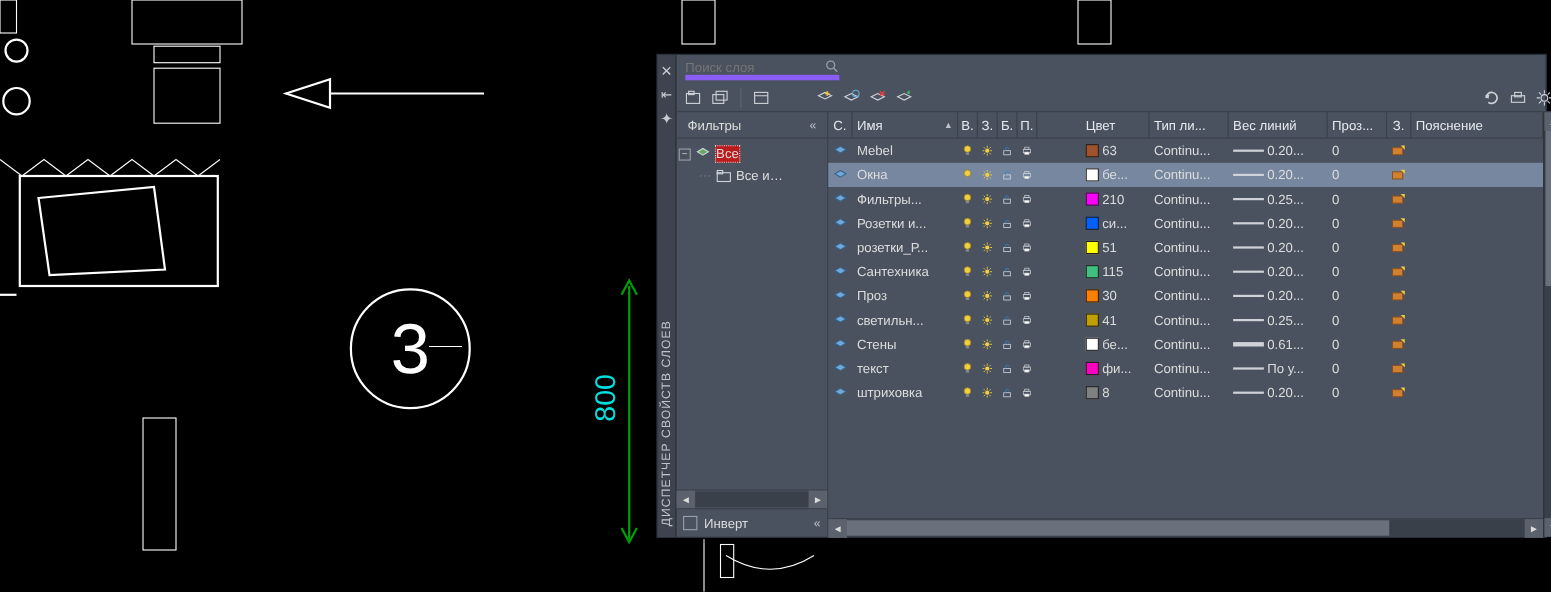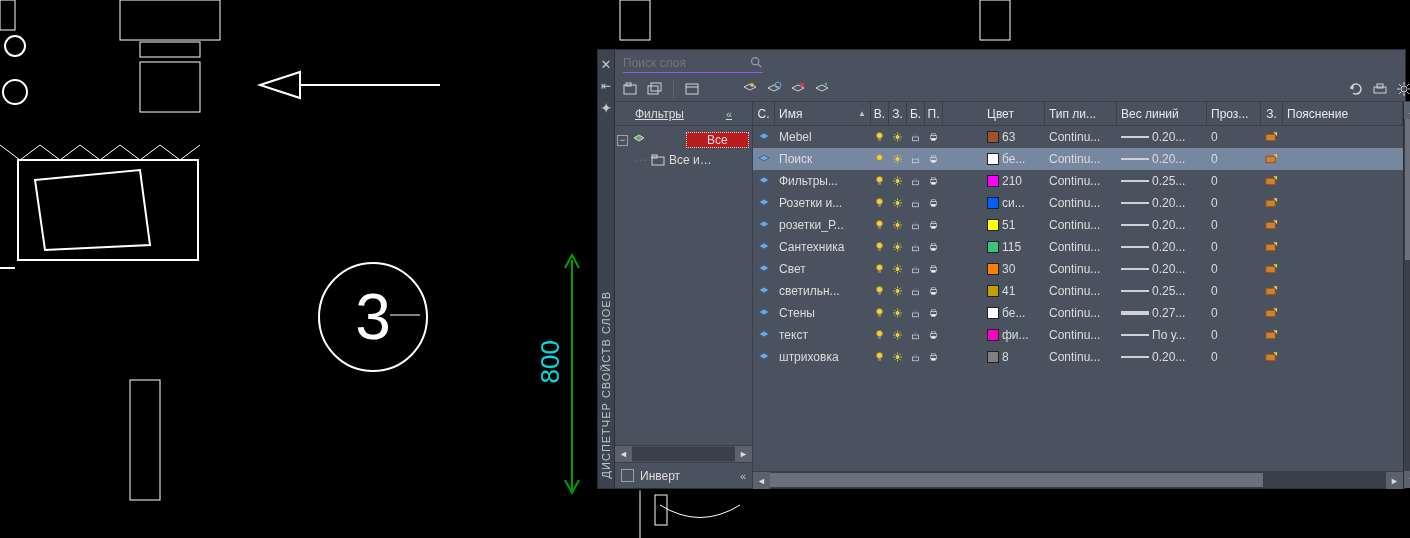--- a/index.html
+++ b/index.html
@@ -14,39 +14,39 @@
   .thin { stroke-width: 1; }
   .hatch { stroke: #fff; stroke-width: 1; }
   
   .panel { position: absolute; left: 597px; top: 49px; width: 809px; height: 440px; background: #4a525f; border: 1px solid #2b2f36; box-shadow: 0 0 8px rgba(0,0,0,.6); display: flex; }
   .panel .sidebar-btns { width: 26px; background: #3d444f; display: flex; flex-direction: column; align-items: center; gap: 6px; padding-top: 6px; border-right: 1px solid #2b2f36; }
   .panel .sidebar-btns .ic { width: 16px; height: 16px; display:flex;align-items:center;justify-content:center; color:#c7cbd1; cursor:pointer; font-size:13px;}
   .panel .vert-label { writing-mode: vertical-rl; transform: rotate(180deg); font-size: 11px; color:#bfc4cb; letter-spacing: 1px; align-self: center; margin-top: auto; margin-bottom: 10px; }
   .panel-main { flex: 1; display: flex; flex-direction: column; }
   .title-row { display: flex; align-items: center; height: 26px; padding: 0 8px; gap:8px;}
   .title-row .title { flex: 1; font-size: 13px; color: #e6e9ee; }
-  .search-box { position: relative; width: 140px; height: 20px; border-bottom: 1px solid #8b5cf6; color:#9aa1ab; font-style:italic; font-size:12px; display:flex;align-items:center;gap:28px;}
+  .search-box { position: relative; width: 140px; height: 20px; border-bottom: 5px solid #8b5cf6; color:#9aa1ab; font-style:italic; font-size:12px; display:flex;align-items:center;gap:28px;}
   .search-box input { background: transparent; border: none; outline: none; color:#dcdcdc; width: 100%; font-size:12px; }
   .search-box .mag { width:18px;height:18px;display:flex;align-items:center;justify-content:center;color:#9aa1ab;}
   .toolbar-row { display:flex; align-items:center; height:26px; padding: 0 6px; gap:4px; border-bottom:1px solid #3a404a;}
   .toolbar-row .sep { width:1px; height:18px; background:#5e6570; margin:0 4px;}
   .tb { width:20px;height:20px;display:flex;align-items:center;justify-content:center;cursor:pointer;}
   .tb svg { width:16px;height:16px; }
   .tb.right { margin-left:auto;}
   .content-row { flex:1; display:flex; min-height:0;}
   
   .filters { width:138px; border-right:1px solid #3a404a; display:flex;flex-direction:column;}
-  .filters .hdr { height:24px; display:flex; align-items:center; padding:0 20px; border-bottom:1px solid #3a404a; gap:4px;text-decoration:underline;}
+  .filters .hdr { height:24px; display:flex; align-items:center; padding:0 10px; border-bottom:1px solid #3a404a; gap:4px;}
   .filters .hdr .collapse { margin-left:auto; font-size:11px;color:#bfc4cb;}
   .tree { flex:1; padding:4px 2px; font-size:12px; overflow:hidden;}
   .tree-row { display:flex;align-items:center;gap:4px;height:20px;white-space:nowrap;}
   .tree-row .tog { width:11px;height:11px;border:1px solid #9aa1ab;display:flex;align-items:center;justify-content:center;font-size:9px;line-height:1;color:#cfd3d9;}
   .tree-row.child { padding-left:18px;}
   .tree-row .dots { color:#6a717c;}
-  .tree-row .sel { background:#b91c1c; padding:0 20px; border:1px dotted #cfd3d9;margin-left:36px;}
+  .tree-row .sel { background:#b91c1c; padding:0 0; border:1px dotted #cfd3d9;}
   .tree-row .fic { width:14px;height:14px;} 
   .filters .scrollx { height:17px;border-top:1px solid #3a404a;display:flex;align-items:center;}
   .filters .scrollx .track {flex:1;height:14px;background:#3a404a;position:relative;}
   .filters .scrollx .btn {width:17px;height:17px;background:#5b626d;display:flex;align-items:center;justify-content:center;font-size:9px;}
   .invert { height:26px;display:flex;align-items:center;gap:6px;padding:0 6px;border-top:1px solid #3a404a;}
   .invert .cb{width:13px;height:13px;border:1px solid #9aa1ab;}
   .invert .collapse{margin-left:auto;font-size:11px;color:#bfc4cb;}
   
   .table-wrap { flex:1; display:flex; position:relative;}
   .tbl { flex:1; display:flex; flex-direction:column;}
@@ -349,21 +349,21 @@
                   </svg>
                 </div>
                 <div class="td c-desc"></div>
               </div>
               <div class="tr sel">
                 <div class="td c-status">
                   <svg class="ic-layer" viewBox="0 0 12 10">
                     <path d="M1 4 L6 1 L11 4 L6 7 Z" fill="#6fa8dc" stroke="#39648a"></path>
                   </svg>
                 </div>
-                <div class="td c-name">Поиск</div>
+                <div class="td c-name">Окна</div>
                 <div class="td c-on">
                   <svg class="bulb" viewBox="0 0 12 14">
                     <circle cx="6" cy="5" r="4" fill="#f0d040" stroke="#a08020"></circle>
                     <rect x="4" y="9" width="4" height="3" fill="#888"></rect>
                   </svg>
                 </div>
                 <div class="td c-freeze">
                   <svg class="sun" viewBox="0 0 14 14">
                     <circle cx="7" cy="7" r="3" fill="#f0d040"></circle>
                     <g stroke="#f0d040" stroke-width="1.2">
@@ -644,21 +644,21 @@
                   </svg>
                 </div>
                 <div class="td c-desc"></div>
               </div>
               <div class="tr">
                 <div class="td c-status">
                   <svg class="ic-layer" viewBox="0 0 12 10">
                     <path d="M1 4 L6 1 L11 4 L6 7 Z" fill="#6fa8dc" stroke="#39648a"></path>
                   </svg>
                 </div>
-                <div class="td c-name">Свет</div>
+                <div class="td c-name">Проз</div>
                 <div class="td c-on">
                   <svg class="bulb" viewBox="0 0 12 14">
                     <circle cx="6" cy="5" r="4" fill="#f0d040" stroke="#a08020"></circle>
                     <rect x="4" y="9" width="4" height="3" fill="#888"></rect>
                   </svg>
                 </div>
                 <div class="td c-freeze">
                   <svg class="sun" viewBox="0 0 14 14">
                     <circle cx="7" cy="7" r="3" fill="#f0d040"></circle>
                     <g stroke="#f0d040" stroke-width="1.2">
@@ -804,21 +804,21 @@
                     <rect x="4" y="8" width="6" height="3" fill="#fff" stroke="#cfd3d9"></rect>
                   </svg>
                 </div>
                 <div class="td c-color">
                   <span class="swatch" style="background:#ffffff"></span>
                   <span>бе...</span>
                 </div>
                 <div class="td c-lt">Continu...</div>
                 <div class="td c-lw">
                   <span class="lw-line" style="width:28px;height:4px"></span>
-                  <span>0.27...</span>
+                  <span>0.61...</span>
                 </div>
                 <div class="td c-trans">0</div>
                 <div class="td c-style">
                   <svg class="newl" viewBox="0 0 14 12">
                     <rect x="1" y="3" width="10" height="7" fill="#d08030" stroke="#8a5020"></rect>
                     <path d="M9 1 L13 1 L13 5" fill="#f0d040"></path>
                   </svg>
                 </div>
                 <div class="td c-desc"></div>
               </div>

